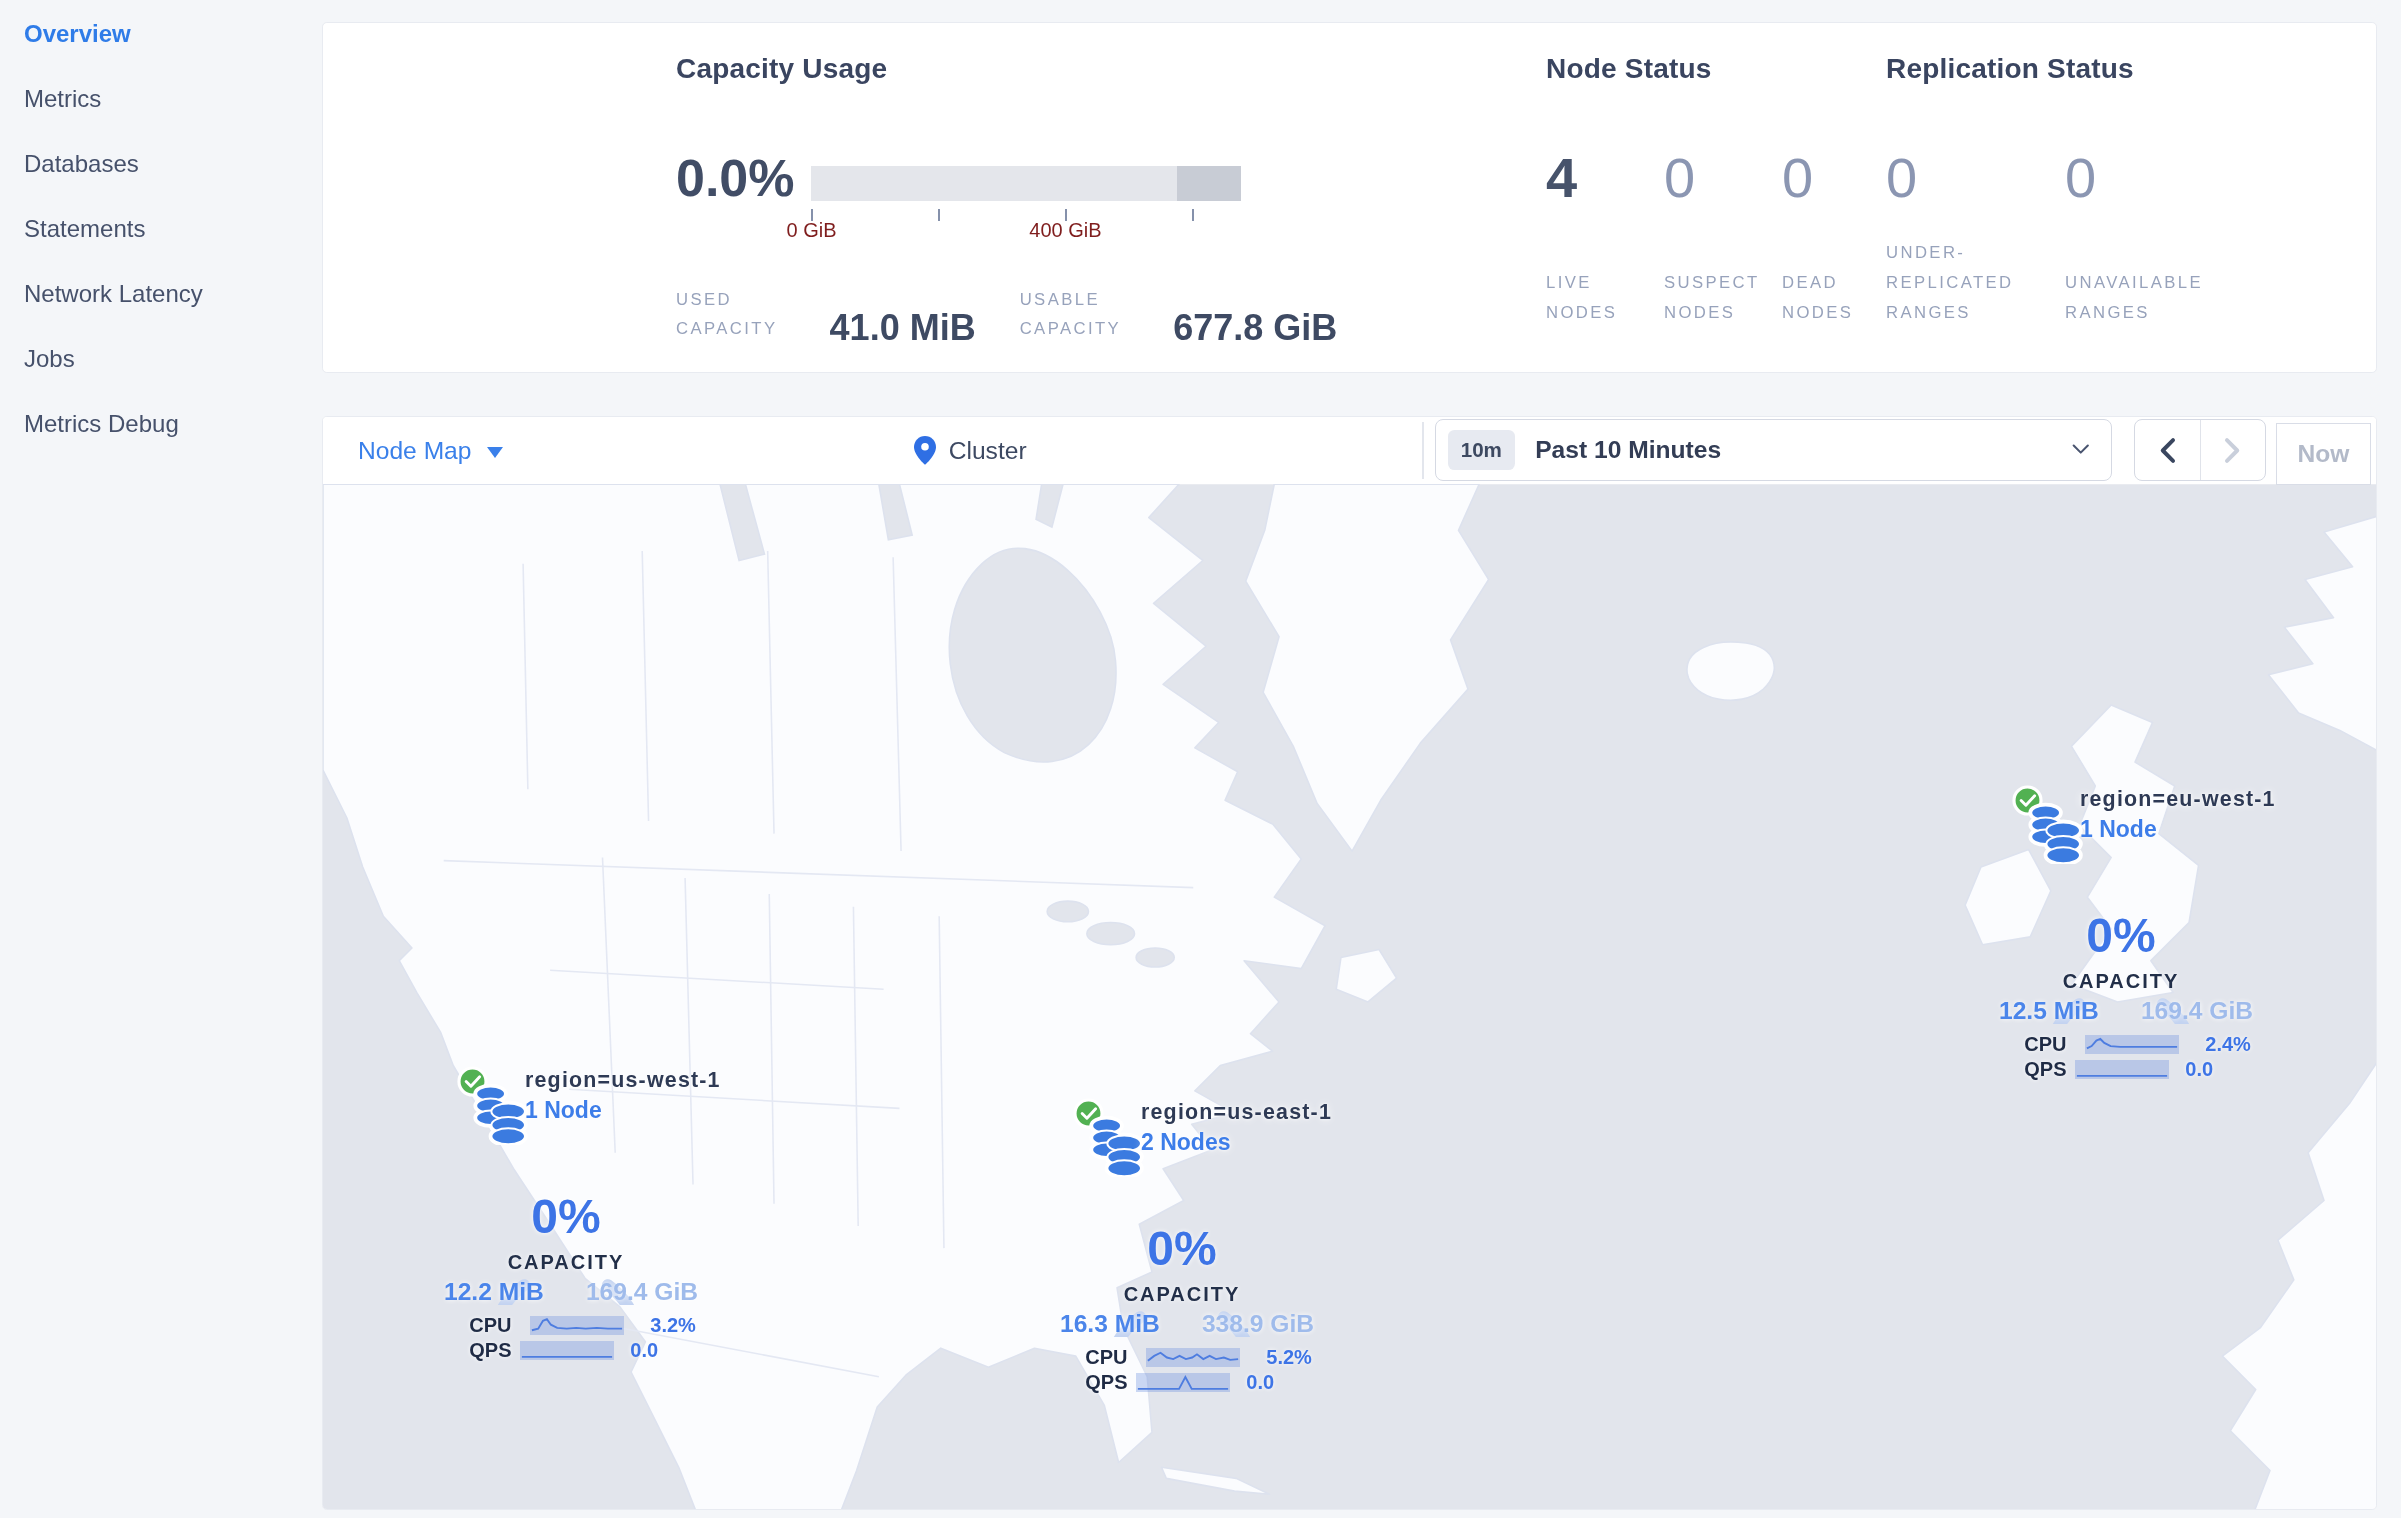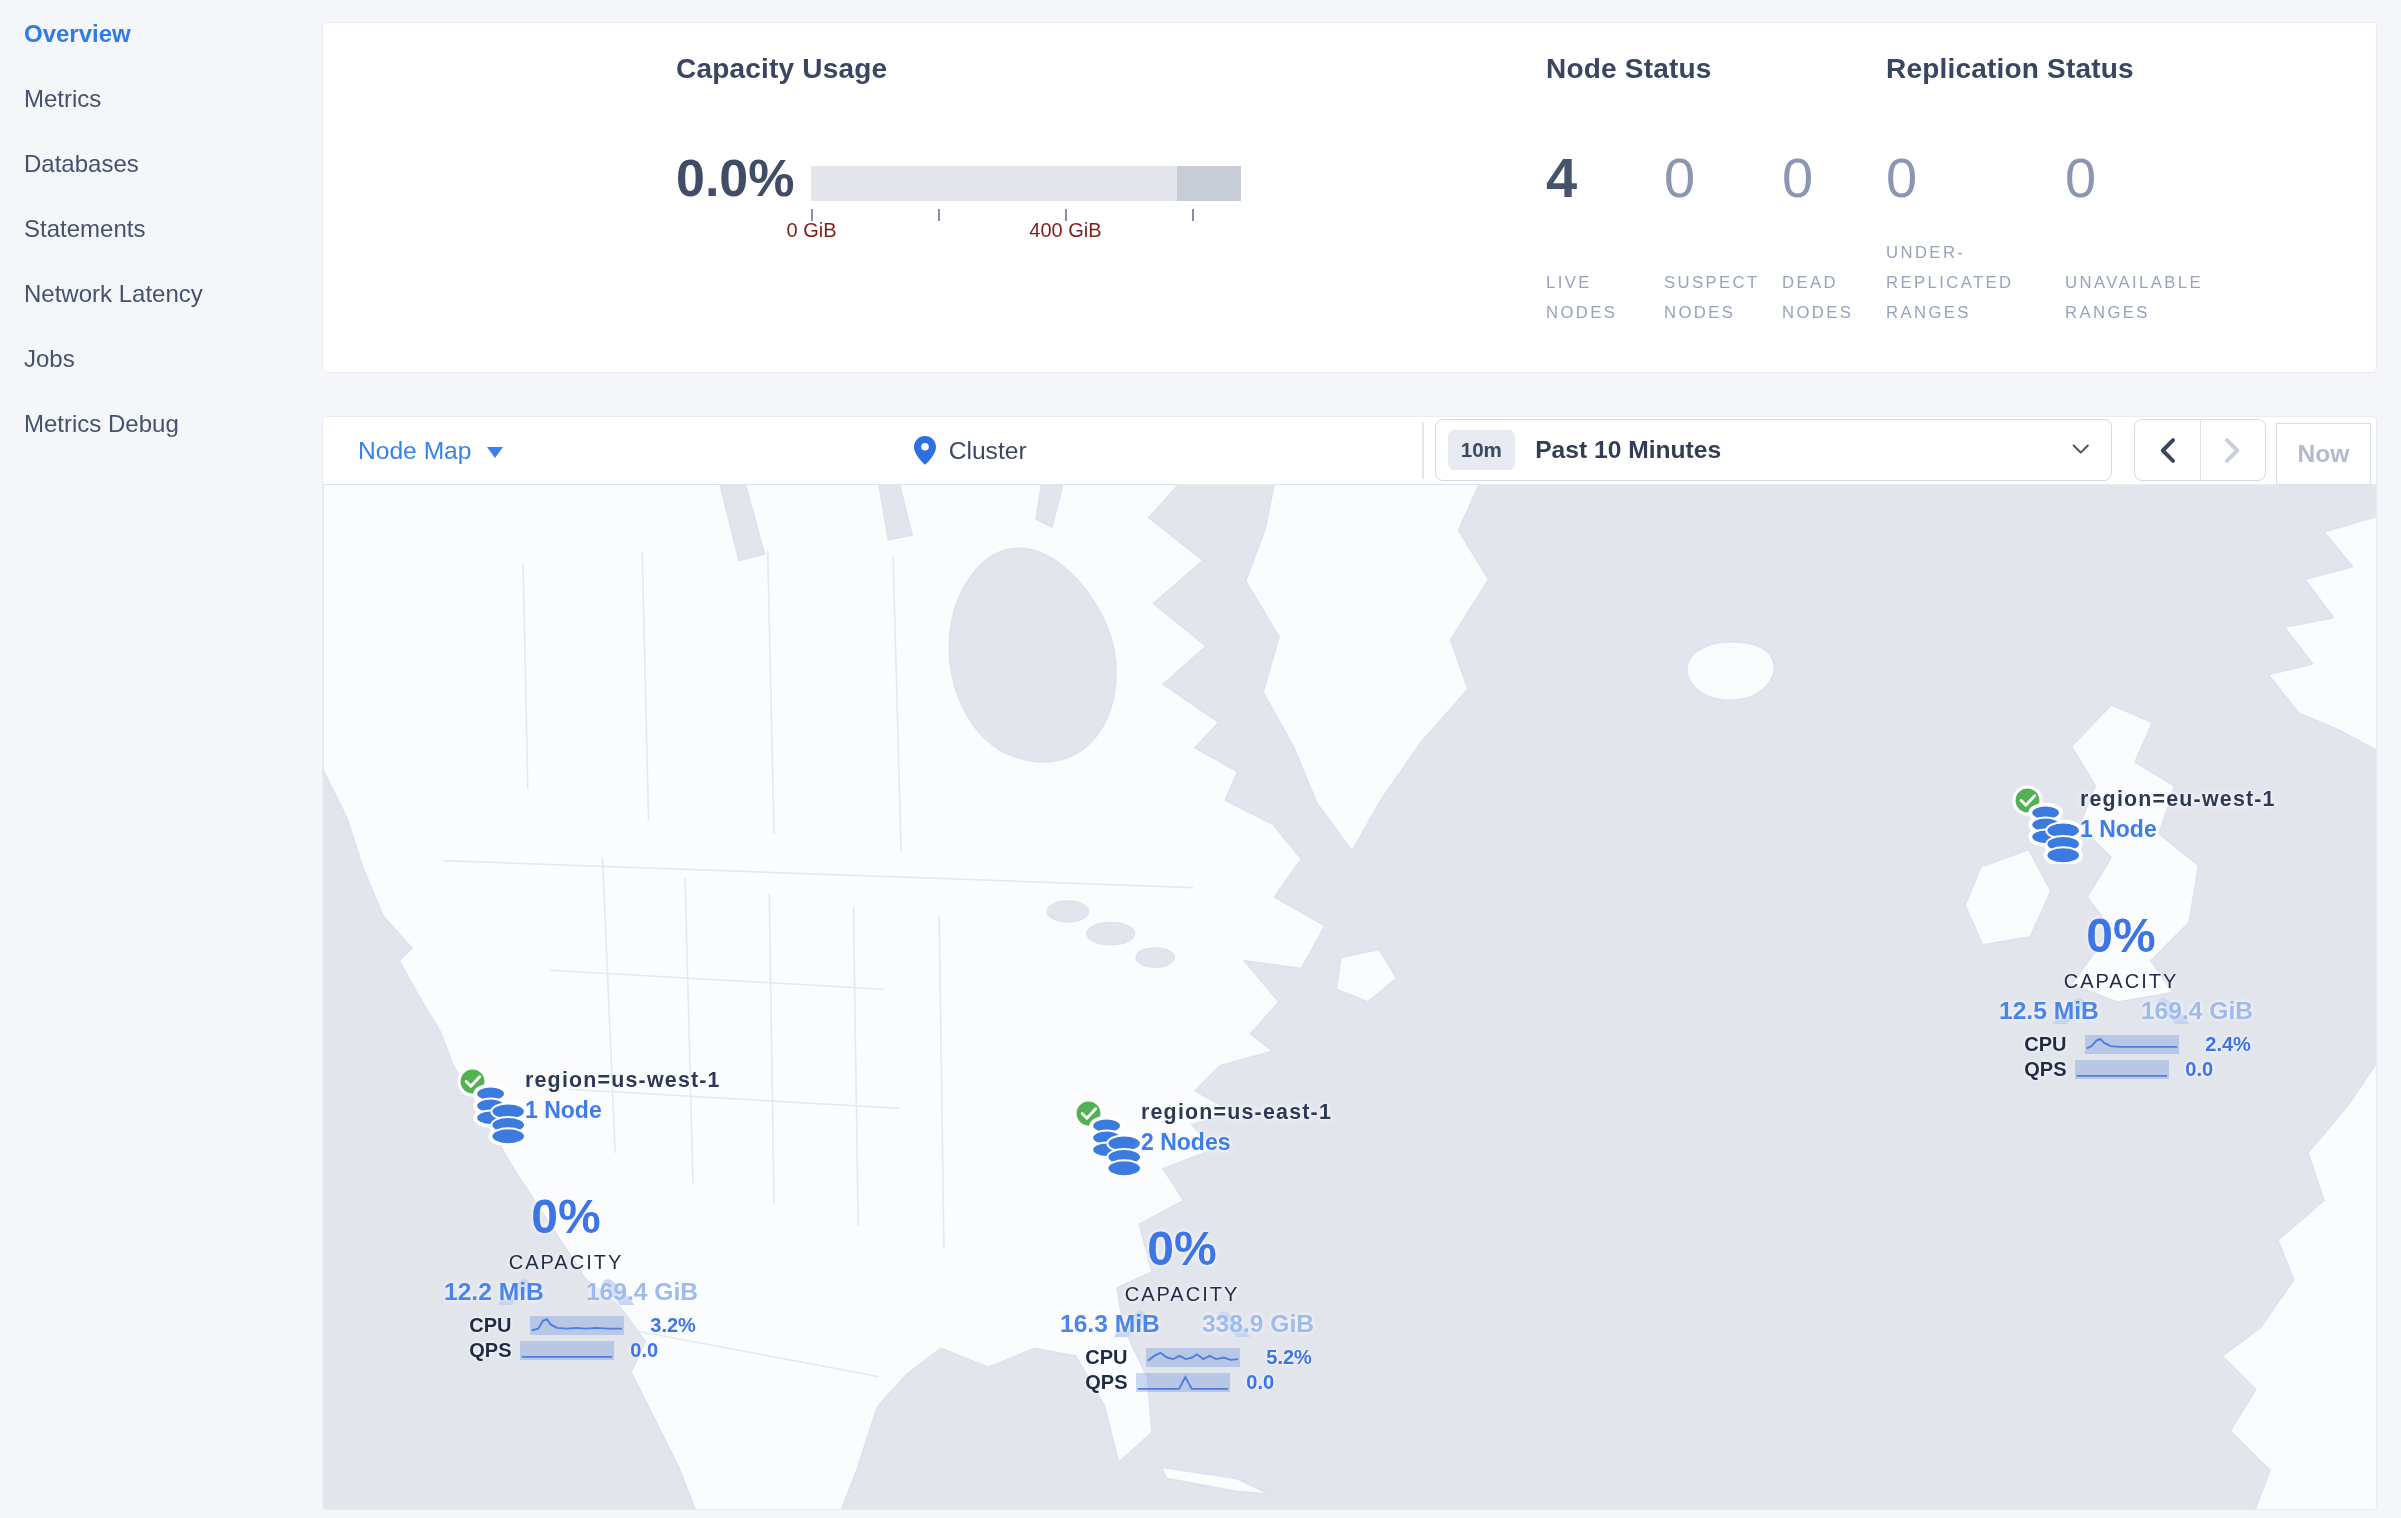--- a/index.html
+++ b/index.html
@@ -79,21 +79,21 @@
   .marker .db-icon { position:absolute; left:17.5px; top:19px; }
   .marker .region-name { position:absolute; left:70px; top:6.4px; font-size:21.4px; font-weight:700;
     color:#2e3a55; letter-spacing:1.2px; white-space:nowrap;
     text-shadow:0 0 3.2px #fff, 0 0 8px rgba(255,255,255,.95); }
   .marker .node-count { position:absolute; left:70px; top:35px; font-size:23px; font-weight:700;
     color:#3d7de9; cursor:pointer; white-space:nowrap; text-shadow:0 0 3.2px #fff, 0 0 8px rgba(255,255,255,.95); }
   .marker .gauge { position:absolute; left:0; top:44px; }
   .marker .gauge-pct { position:absolute; left:0; top:127px; width:222px; text-align:center;
     font-size:48px; font-weight:700; color:#3d74e6; text-shadow:0 0 4.8px #fff; }
   .marker .gauge-cap { position:absolute; left:0; top:189px; width:222px; text-align:center;
-    font-size:20px; font-weight:400; letter-spacing:2px; color:#222f49; text-shadow:0 0 4.8px #fff; }
+    font-size:20px; font-weight:700; letter-spacing:2px; color:#222f49; text-shadow:0 0 4.8px #fff; }
   .marker .vals { position:absolute; left:-11px; top:216px; width:254px; display:flex; justify-content:space-between; }
   .marker .val-used { font-size:24.6px; font-weight:600; color:#4b85ea; text-shadow:0 0 4.8px #fff; }
   .marker .val-total { font-size:24.6px; font-weight:600; color:#9fbbeb; text-shadow:0 0 4.8px #fff; }
   .marker .mrow { position:absolute; left:14.3px; width:238px; height:20.6px; display:flex; align-items:center; }
   .marker .mrow.cpu { top:253px;gap:10px; }
   .marker .mrow.qps { top:278px; }
   .marker .mrow-label { width:51px; font-size:20px; font-weight:700; color:#1f2b45; text-shadow:0 0 4px #fff; }
   .marker .spark { width:94px; height:19px; background:rgba(88,130,219,.30); position:relative; }
   .marker .mrow-val { margin-left:16px; font-size:20px; font-weight:700; color:#3d74e6; text-shadow:0 0 4px #fff; }
 </style>
@@ -117,20 +117,30 @@
     <div class="cap-percent">0.0%</div>
     <div class="cap-bar">
       <div class="cap-bar-dark"></div>
     </div>
     <div class="cap-tick" style="left:135px"></div>
     <div class="cap-tick" style="left:262px"></div>
     <div class="cap-tick" style="left:389px"></div>
     <div class="cap-tick" style="left:516px"></div>
     <div class="cap-tick-label" style="left:72px">0 GiB</div>
     <div class="cap-tick-label" style="left:326px">400 GiB</div>
+    <div class="cap-stats">
+      <div class="cap-stat">
+        <div class="cap-stat-label">USED CAPACITY</div>
+        <div class="cap-stat-value">41.0 MiB</div>
+      </div>
+      <div class="cap-stat">
+        <div class="cap-stat-label">USABLE CAPACITY</div>
+        <div class="cap-stat-value">677.8 GiB</div>
+      </div>
+    </div>
   </div>
 
   <div class="sec" id="sec-nodes">
     <div class="sec-title">Node Status</div>
     <div class="stat-row">
       <div class="stat-col">
         <div class="stat-num">4</div>
         <div class="stat-label">
             <span>LIVE NODES</span>
           </div>

